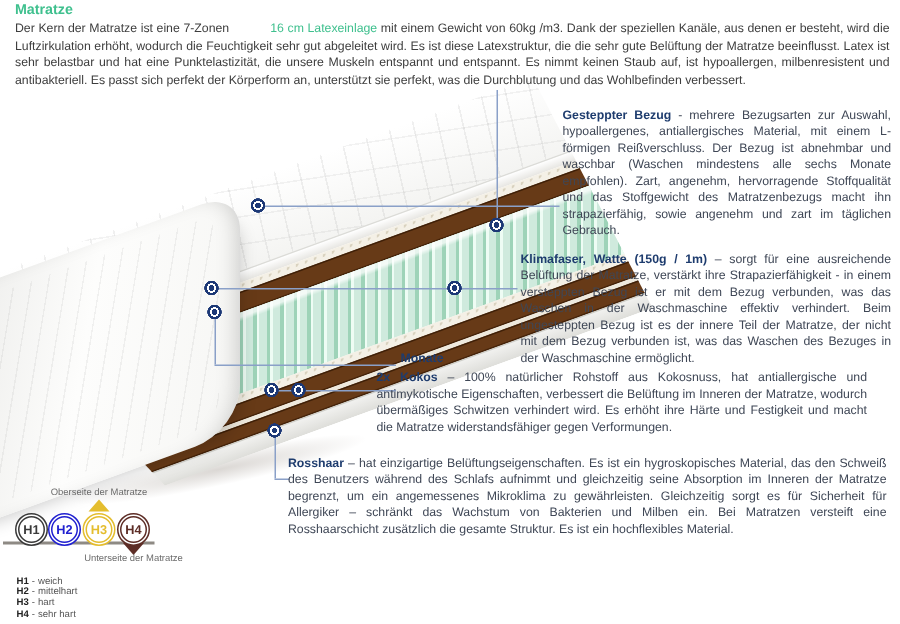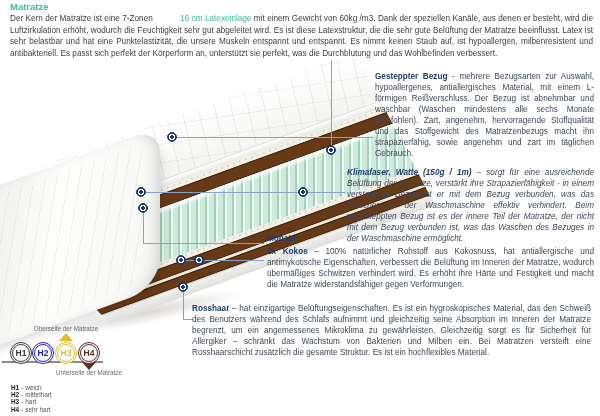--- a/index.html
+++ b/index.html
@@ -8,23 +8,23 @@
   .abs{position:absolute;}
 
   
   .intro-head{left:10px;top:1px;font-size:9.5px;font-weight:bold;color:#3fc08e;}
   .intro{left:10px;top:13px;width:583px;font-size:8.2px;line-height:11.6px;
          color:#3d3d3d;text-align:justify;}
   .intro .hl{color:#3fc08e;margin-left:25px;}
   .note{font-size:8.2px;line-height:11px;color:#3f4756;text-align:justify;}
   .note b,.blk-label{color:#1e3c6e;font-weight:bold;}
   .blk-gesteppter{left:375px;top:71px;width:219px;}
-  .blk-klimafaser{left:347px;top:167px;width:247px;font-style:italic;}
+  .blk-klimafaser{left:347px;top:167px;width:247px;}
   .blk-kokos-label{left:267px;top:234px;font-size:8.2px;}
-  .blk-kokos{left:267px;top:246px;width:327px;}
+  .blk-kokos{left:251px;top:246px;width:327px;}
   .blk-rosshaar{left:192px;top:303px;width:399px;}
 
   
   .shadow{left:6px;top:298px;width:280px;height:30px;border-radius:50%;
           background:radial-gradient(ellipse closest-side,rgba(90,75,60,.22),rgba(90,75,60,0) 72%);
           transform:rotate(-12deg);}
   .stack{left:-20px;top:188px;width:520px;height:183px;transform:skewY(-20deg);
          transform-origin:0 0;clip-path:polygon(0 0,375px 0,455px 100%,130px 100%);}
   .layer{width:100%;}
   .l-cover{height:58px;background:

